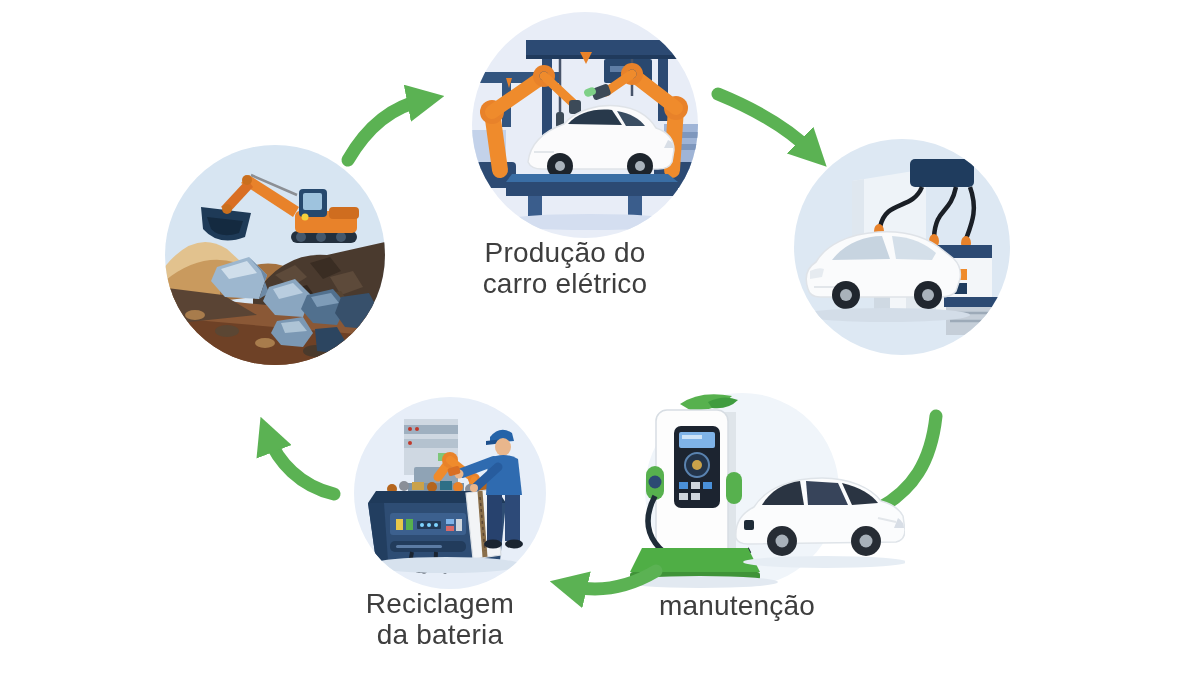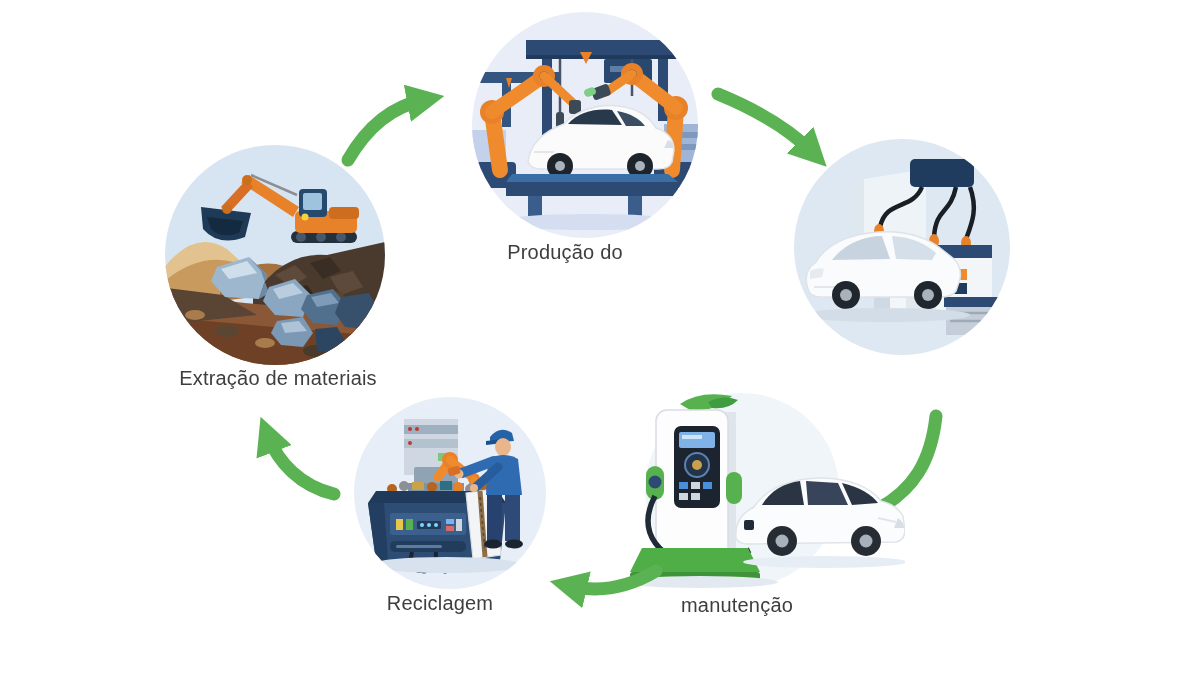--- a/index.html
+++ b/index.html
@@ -7,21 +7,21 @@
     width:1200px;height:675px;position:relative;overflow:hidden;
     background:#ffffff;
     font-family:"Liberation Sans","DejaVu Sans",sans-serif;
   }
   .canvas{position:absolute;inset:0;}
   .layer{position:absolute;left:0;top:0;width:1200px;height:675px;pointer-events:none;}
   .stage-circle{position:absolute;}
   .stage-circle svg{display:block;}
   .stage-label{
     position:absolute;text-align:center;color:#3e3e3e;
-    font-size:20px;line-height:31px;font-weight:400;letter-spacing:0.2px;
+    font-size:28px;line-height:31px;font-weight:400;letter-spacing:0.2px;
   }
 </style>
 </head>
 <body>
 
 <div class="canvas">
 
   <svg class="layer" style="z-index:1">
     <path d="M936,416 C931,462 913,490 878,509" fill="none" stroke="#5bb253" stroke-width="13" stroke-linecap="round"></path>
   </svg>
@@ -82,23 +82,20 @@
           <path d="M82,34 L56,62 L64,68 L88,42 Z" fill="#d96f24"></path>
           <path d="M86,30 L132,50" stroke="#8c8f94" stroke-width="2.5" fill="none"></path>
           <circle cx="82" cy="35" r="5" fill="#c96f1e"></circle>
           <path d="M36,62 L86,68 L80,92 Q54,102 38,84 Z" fill="#1e3a57"></path>
           <path d="M42,72 L78,76 L74,88 Q56,94 46,84 Z" fill="#142a40"></path>
           <circle cx="62" cy="64" r="5" fill="#c96f1e"></circle>
         </g>
       </g>
     </svg>
   </div>
-  <div class="stage-label" style="left:98px;top:363px;width:360px;z-index:4">
-    <span>Extração de materiais</span>
-  </div>
 
   <div class="stage-circle" style="left:472px;top:12px;z-index:2">
     <svg width="226" height="226" viewBox="0 0 226 226">
       <defs>
           <clipPath id="clipB">
             <circle cx="113" cy="113" r="113"></circle>
           </clipPath>
         </defs>
       <g clip-path="url(#clipB)">
         <rect width="226" height="226" fill="#e8edf7"></rect>
@@ -161,20 +158,21 @@
         <path d="M40,162 L196,162 L206,170 L34,170 Z" fill="#3a6ea5"></path>
         <rect x="34" y="170" width="172" height="14" fill="#2c4a73"></rect>
         <rect x="56" y="184" width="14" height="22" fill="#3a5d8c"></rect>
         <rect x="156" y="184" width="14" height="22" fill="#3a5d8c"></rect>
         <ellipse cx="118" cy="210" rx="92" ry="8" fill="#d4def0"></ellipse>
       </g>
     </svg>
   </div>
   <div class="stage-label" style="left:445px;top:237px;width:240px;z-index:4">
     <span style="display:block">Produção do</span>
+    <span style="display:block">carro elétrico</span>
   </div>
 
   <div class="stage-circle" style="left:794px;top:139px;z-index:2">
     <svg width="216" height="216" viewBox="0 0 216 216">
       <defs>
           <clipPath id="clipC">
             <circle cx="108" cy="108" r="108"></circle>
           </clipPath>
         </defs>
       <g clip-path="url(#clipC)">
@@ -350,20 +348,21 @@
           <rect x="151" y="98" width="15" height="46" fill="#2d4a78"></rect>
           <ellipse cx="139" cy="147" rx="9" ry="4.5" fill="#1a2430"></ellipse>
           <ellipse cx="160" cy="147" rx="9" ry="4.5" fill="#1a2430"></ellipse>
         </g>
         <ellipse cx="92" cy="168" rx="76" ry="8" fill="#d7e2ee"></ellipse>
       </g>
     </svg>
   </div>
   <div class="stage-label" style="left:320px;top:588px;width:240px;z-index:4">
     <span style="display:block">Reciclagem</span>
+    <span style="display:block">da bateria</span>
   </div>
 
   <svg class="layer" style="z-index:5">
     <defs>
       <marker id="ah" viewBox="0 0 10 10" refX="4.5" refY="5" markerWidth="2.9" markerHeight="2.9" orient="auto-start-reverse">
         <path d="M0,0 L10,5 L0,10 z" fill="#5bb253"></path>
       </marker>
     </defs>
     <path d="M348,160 C370,122 398,105 424,100" fill="none" stroke="#5bb253" stroke-width="13" stroke-linecap="round" marker-end="url(#ah)"></path>
     <path d="M718,94 C762,112 792,132 812,152" fill="none" stroke="#5bb253" stroke-width="13" stroke-linecap="round" marker-end="url(#ah)"></path>

